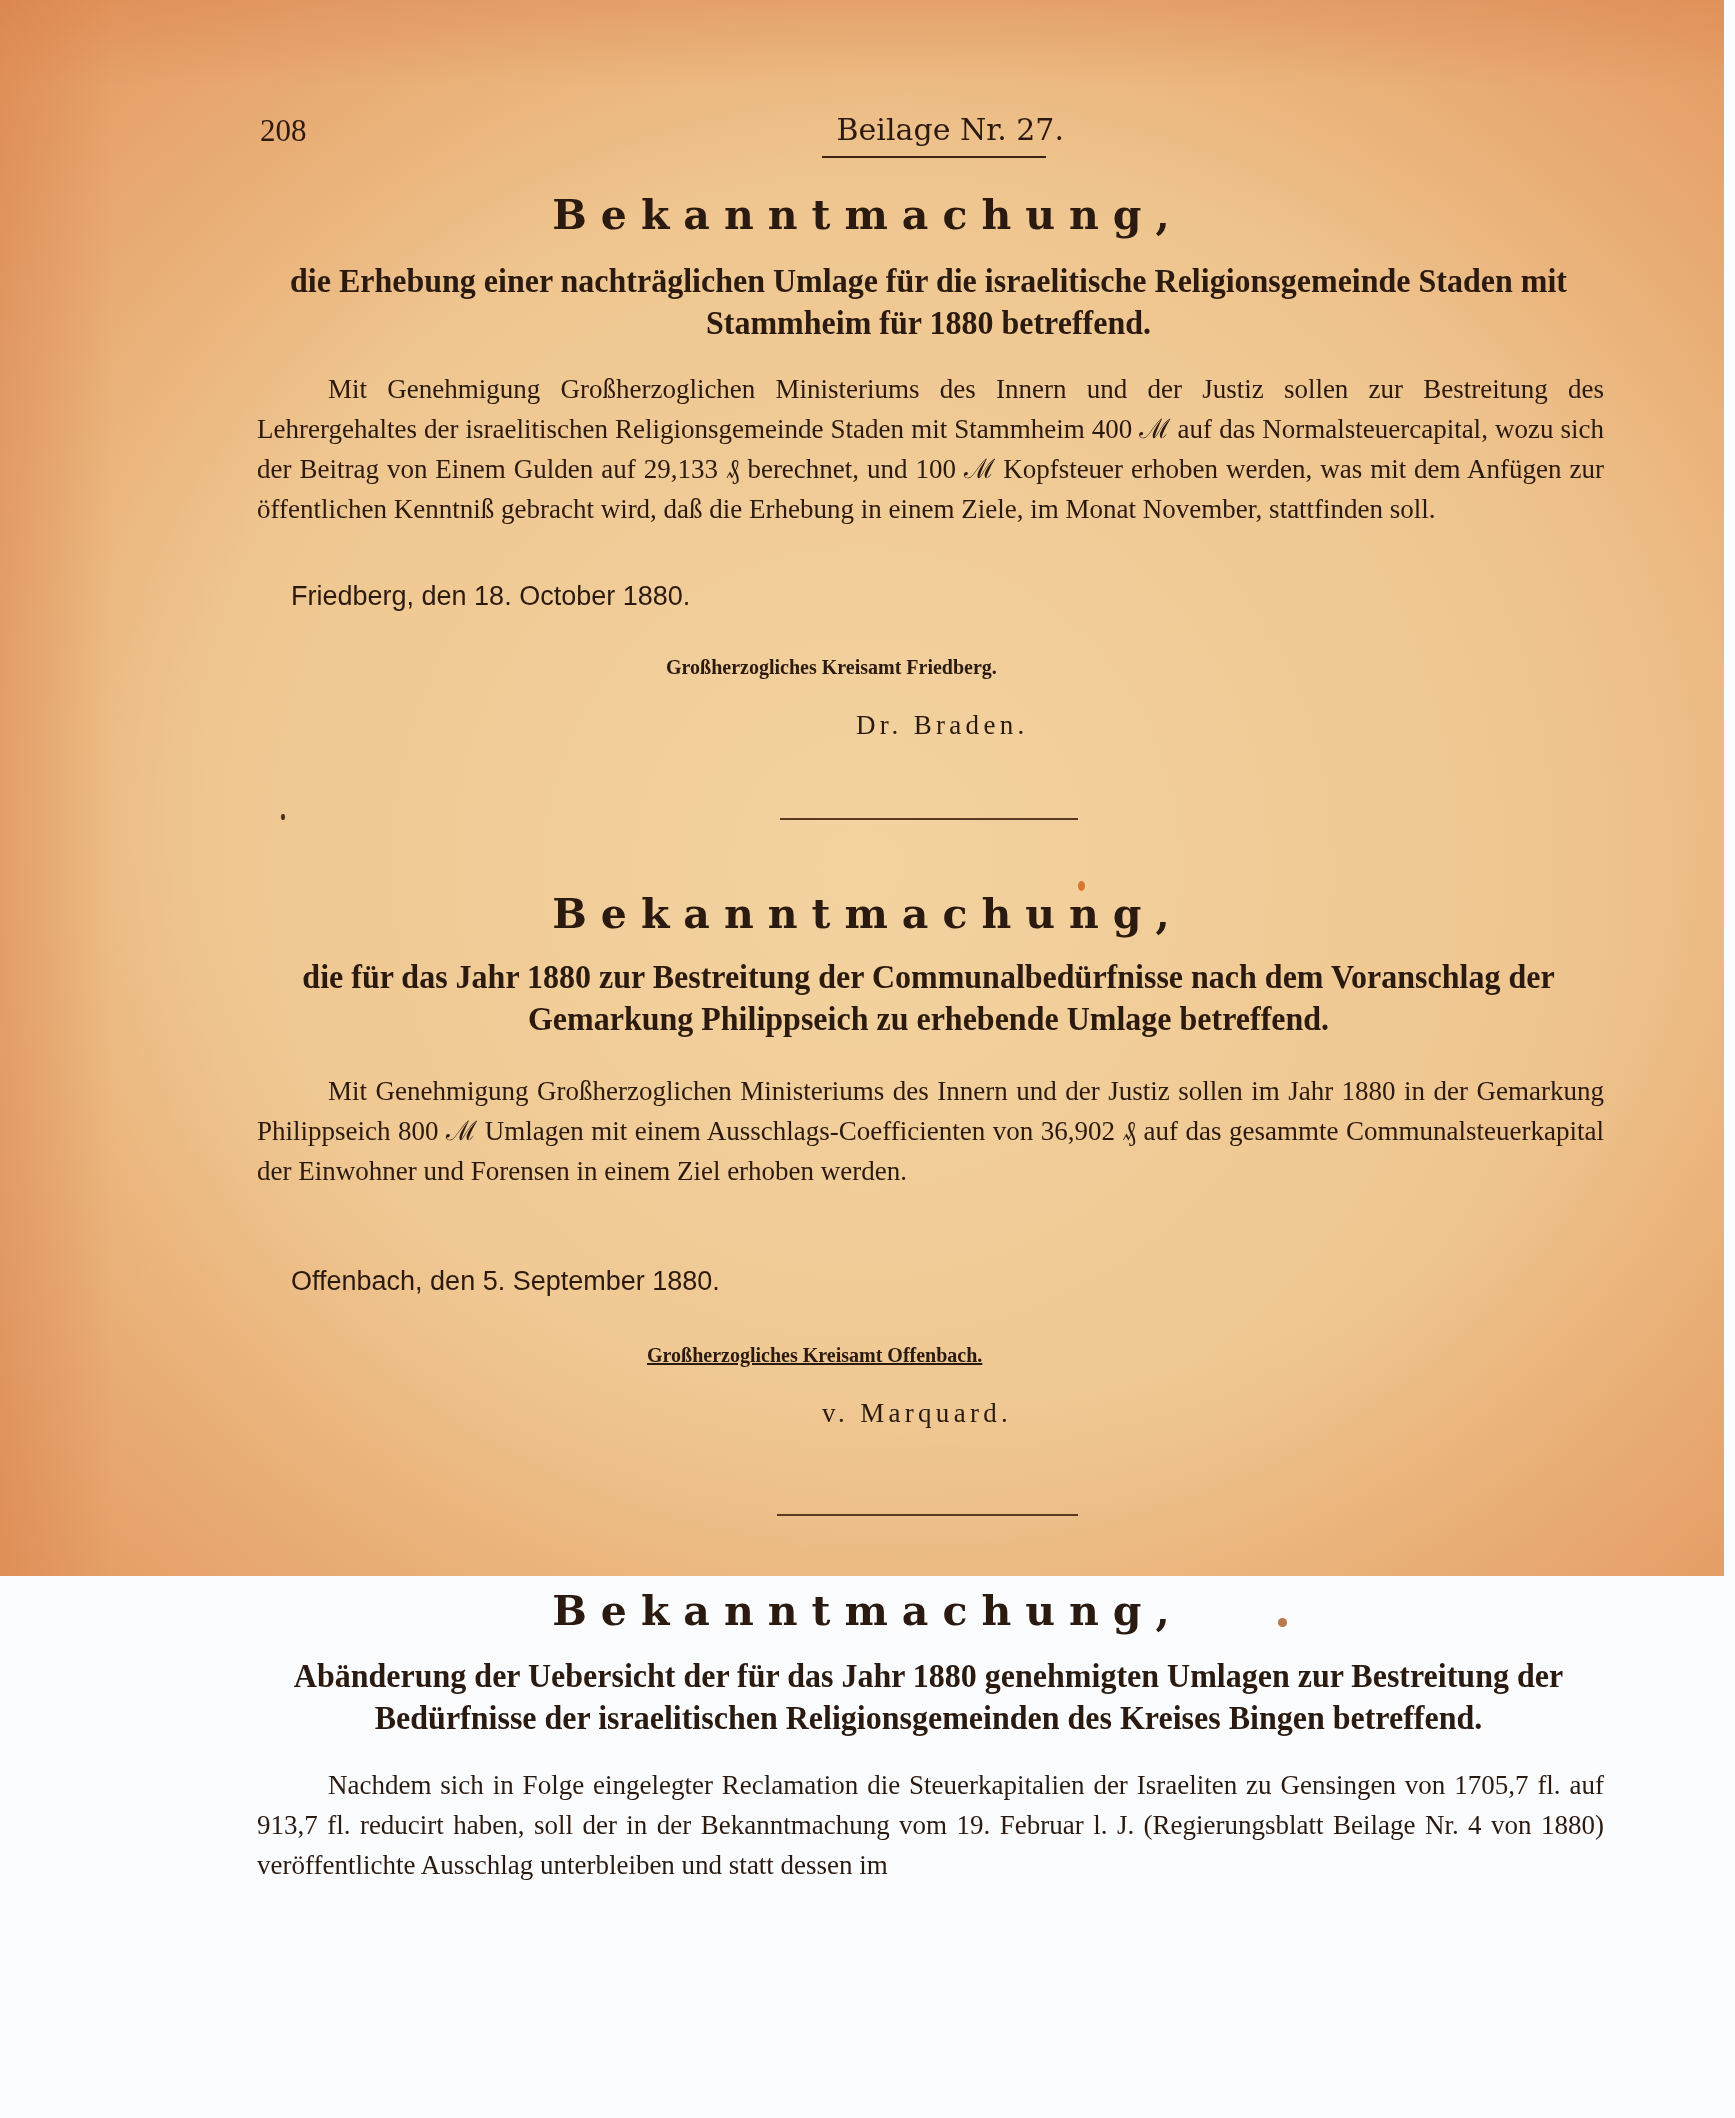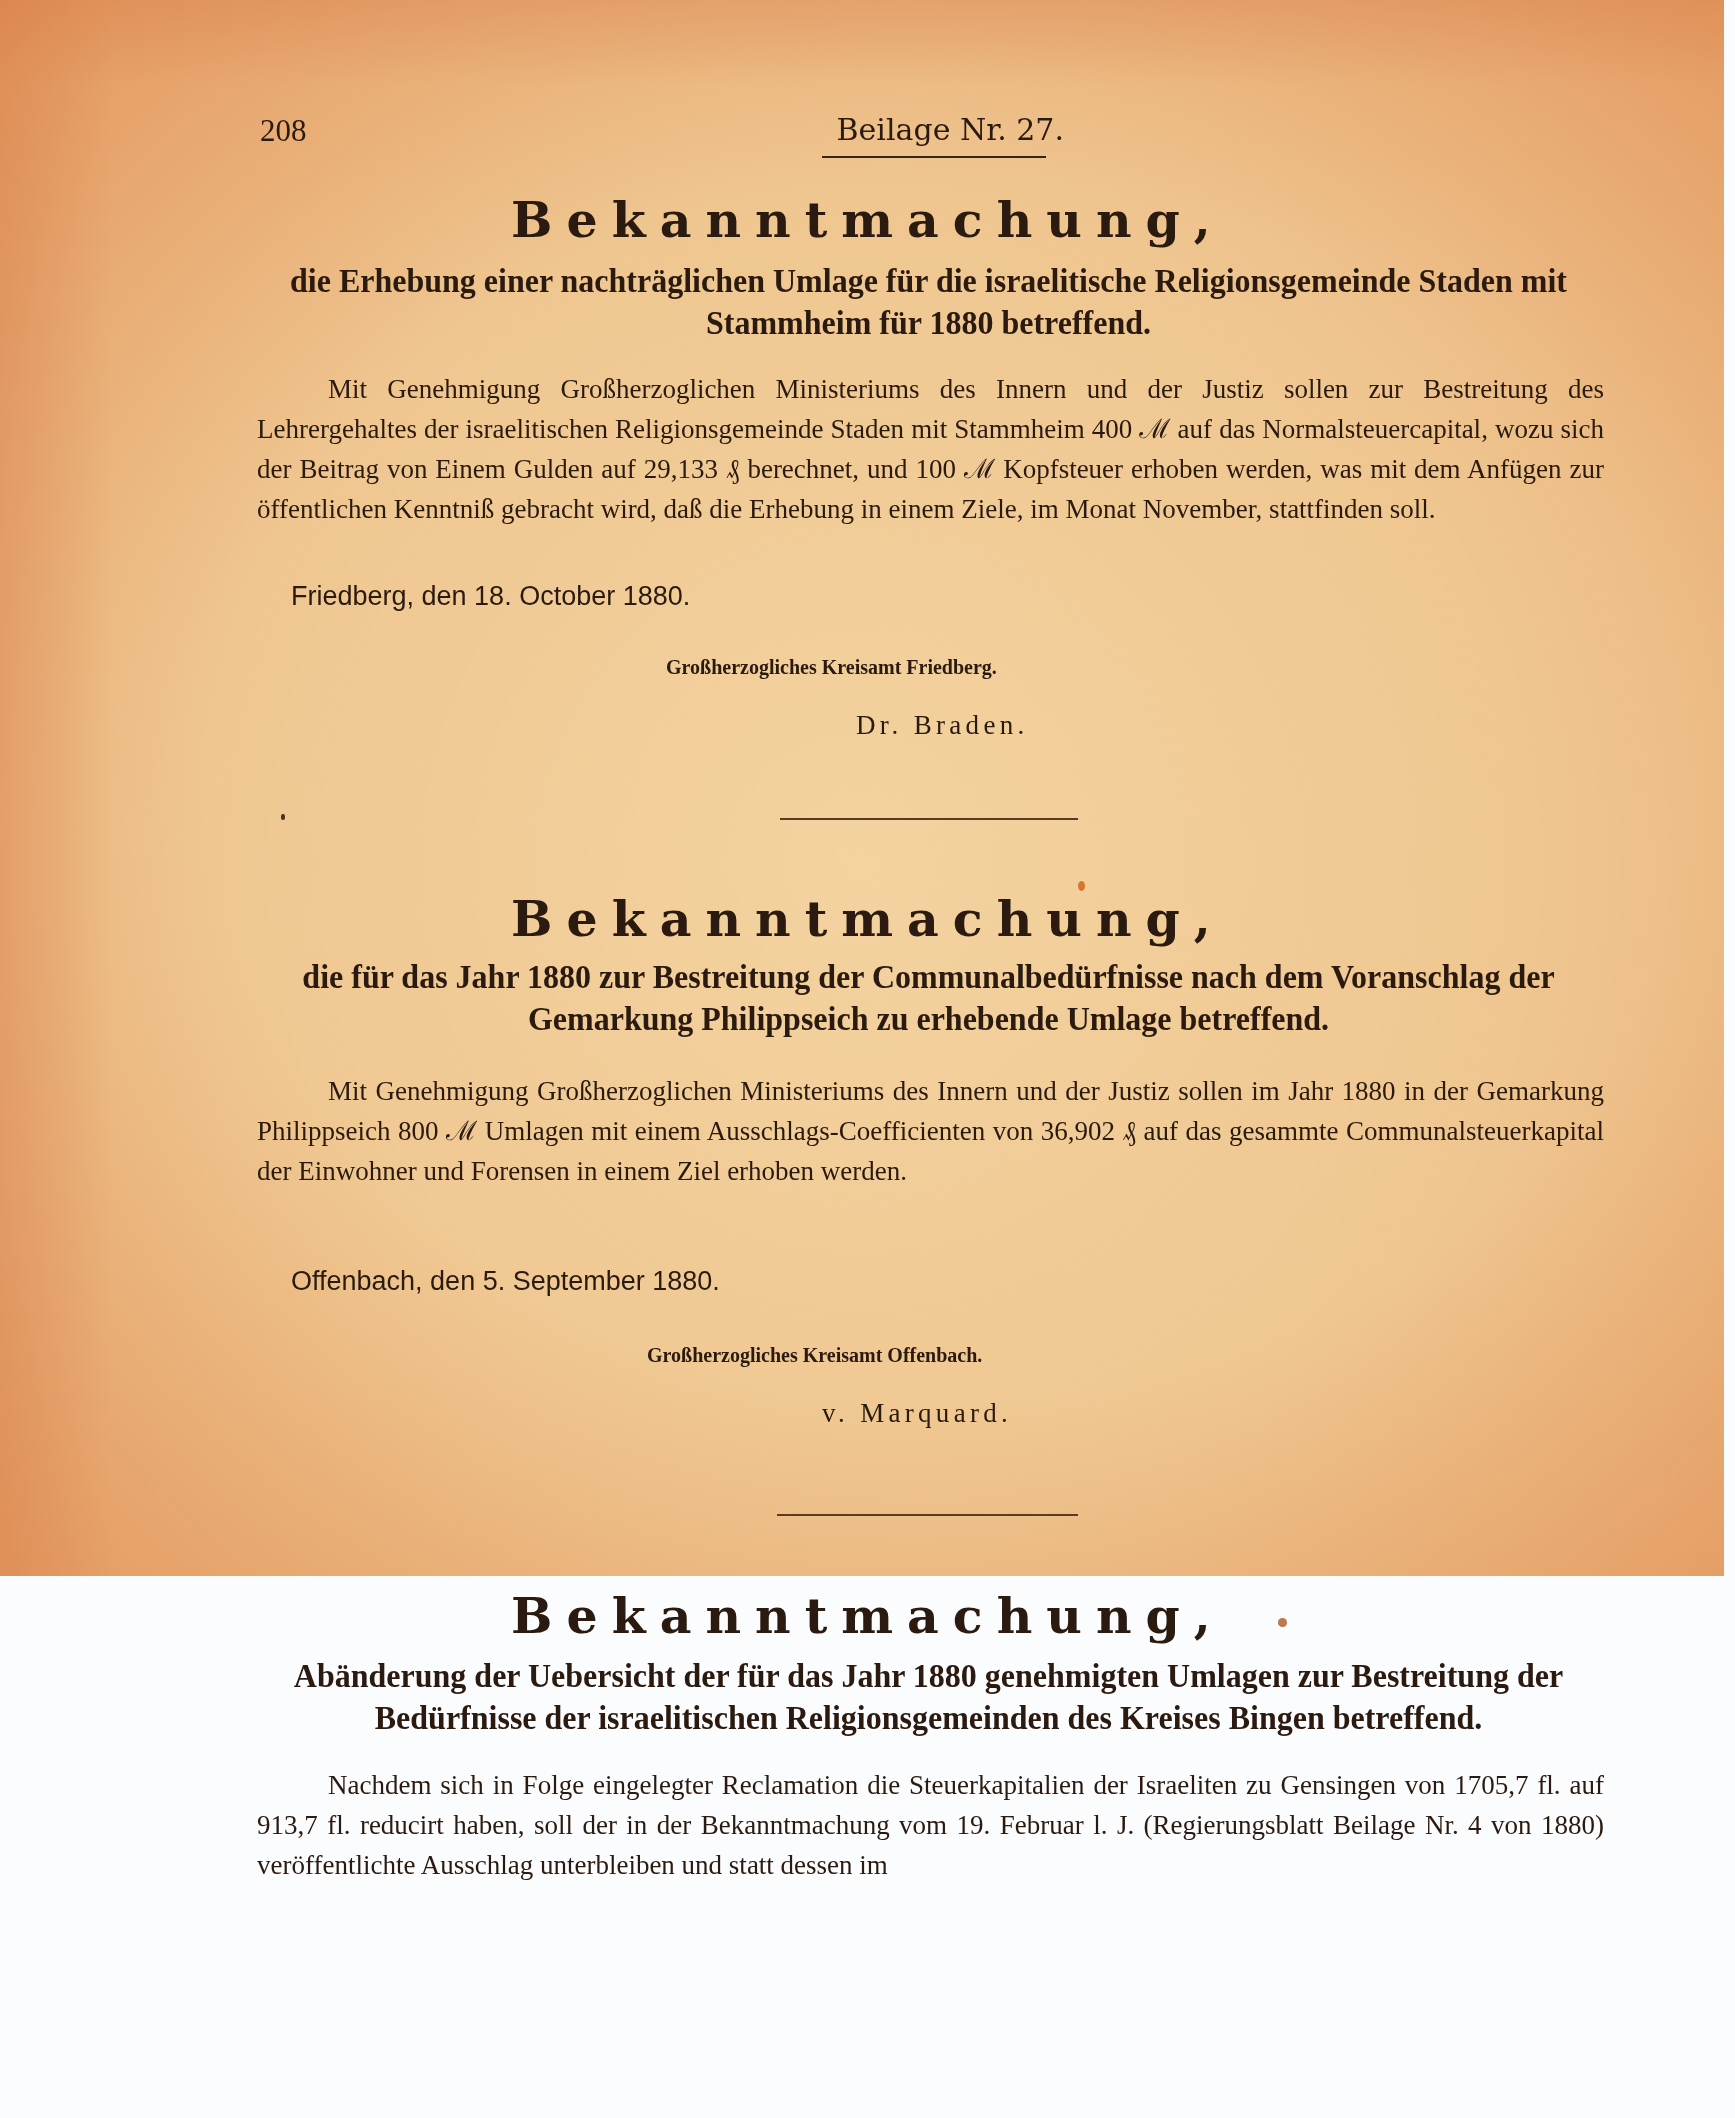--- a/index.html
+++ b/index.html
@@ -20,21 +20,21 @@
       linear-gradient(180deg, rgba(215,120,70,0.30) 0px, rgba(215,120,70,0) 85px);
     pointer-events: none;
   }
   .abs { position: absolute; z-index: 2; }
   .pagenum { left: 260px; top: 113px; font-size: 31px; font-family: "Liberation Serif", serif; }
   .runhead { left: 766px; width: 298px; top: 112px; text-align: right; font-size: 30px; font-family: "DejaVu Serif", serif; }
   .runhead-rule { left: 822px; top: 156px; width: 224px; height: 2.1px; background: #3a2414; }
 
   .title {
     left: 0; width: 1736px; text-align: center; font-family: "DejaVu Serif", serif;
-    font-weight: bold; font-size: 49px; letter-spacing: 14px;
+    font-weight: bold; font-size: 41px; letter-spacing: 14px;
   }
   .subtitle {
     left: 262px; width: 1333px; text-align: center; font-family: "Liberation Serif", serif;
     font-weight: bold; font-size: 32px; line-height: 40px; transform: scaleY(1.05);
   }
   .body {
     left: 257px; width: 1347px; font-family: "Liberation Serif", serif; font-size: 27px;
     line-height: 40px; text-align: justify;
   }
   .body p { margin: 0; text-indent: 71px; }
@@ -65,21 +65,21 @@
     <div class="abs rule" style="left:780px; top:818px; width:298px;"></div>
   </section>
 
   <section>
     <div class="abs title" style="top:890px;">Bekanntmachung,</div>
     <div class="abs subtitle" style="top:957px;">die für das Jahr 1880 zur Bestreitung der Communalbedürfnisse nach dem Voranschlag der Gemarkung Philippseich zu erhebende Umlage betreffend.</div>
     <div class="abs body" style="top:1071px;">
       <p>Mit Genehmigung Großherzoglichen Ministeriums des Innern und der Justiz sollen im Jahr 1880 in der Gemarkung Philippseich 800 ℳ Umlagen mit einem Ausschlags-Coefficienten von 36,902 ₰ auf das gesammte Communalsteuerkapital der Einwohner und Forensen in einem Ziel erhoben werden.</p>
     </div>
     <div class="abs dateline" style="left:291px; top:1266px;">Offenbach, den 5. September 1880.</div>
-    <div class="abs authority" style="left:647px; top:1344px;">Großherzogliches Kreisamt Offenbach.</div>
+    <div class="abs authority" style="left:647px; top:1344px;text-decoration:underline;">Großherzogliches Kreisamt Offenbach.</div>
     <div class="abs signer" style="left:822px; top:1398px;">v. Marquard.</div>
     <div class="abs rule" style="left:777px; top:1514px; width:301px;"></div>
   </section>
 
   <section>
     <div class="abs title" style="top:1587px;">Bekanntmachung,</div>
     <div class="abs subtitle" style="top:1656px;">Abänderung der Uebersicht der für das Jahr 1880 genehmigten Umlagen zur Bestreitung der Bedürfnisse der israelitischen Religionsgemeinden des Kreises Bingen betreffend.</div>
     <div class="abs body" style="top:1765px;">
       <p>Nachdem sich in Folge eingelegter Reclamation die Steuerkapitalien der Israeliten zu Gensingen von 1705,7 fl. auf 913,7 fl. reducirt haben, soll der in der Bekanntmachung vom 19. Februar l. J. (Regierungsblatt Beilage Nr. 4 von 1880) veröffentlichte Ausschlag unterbleiben und statt dessen im</p>
     </div>

